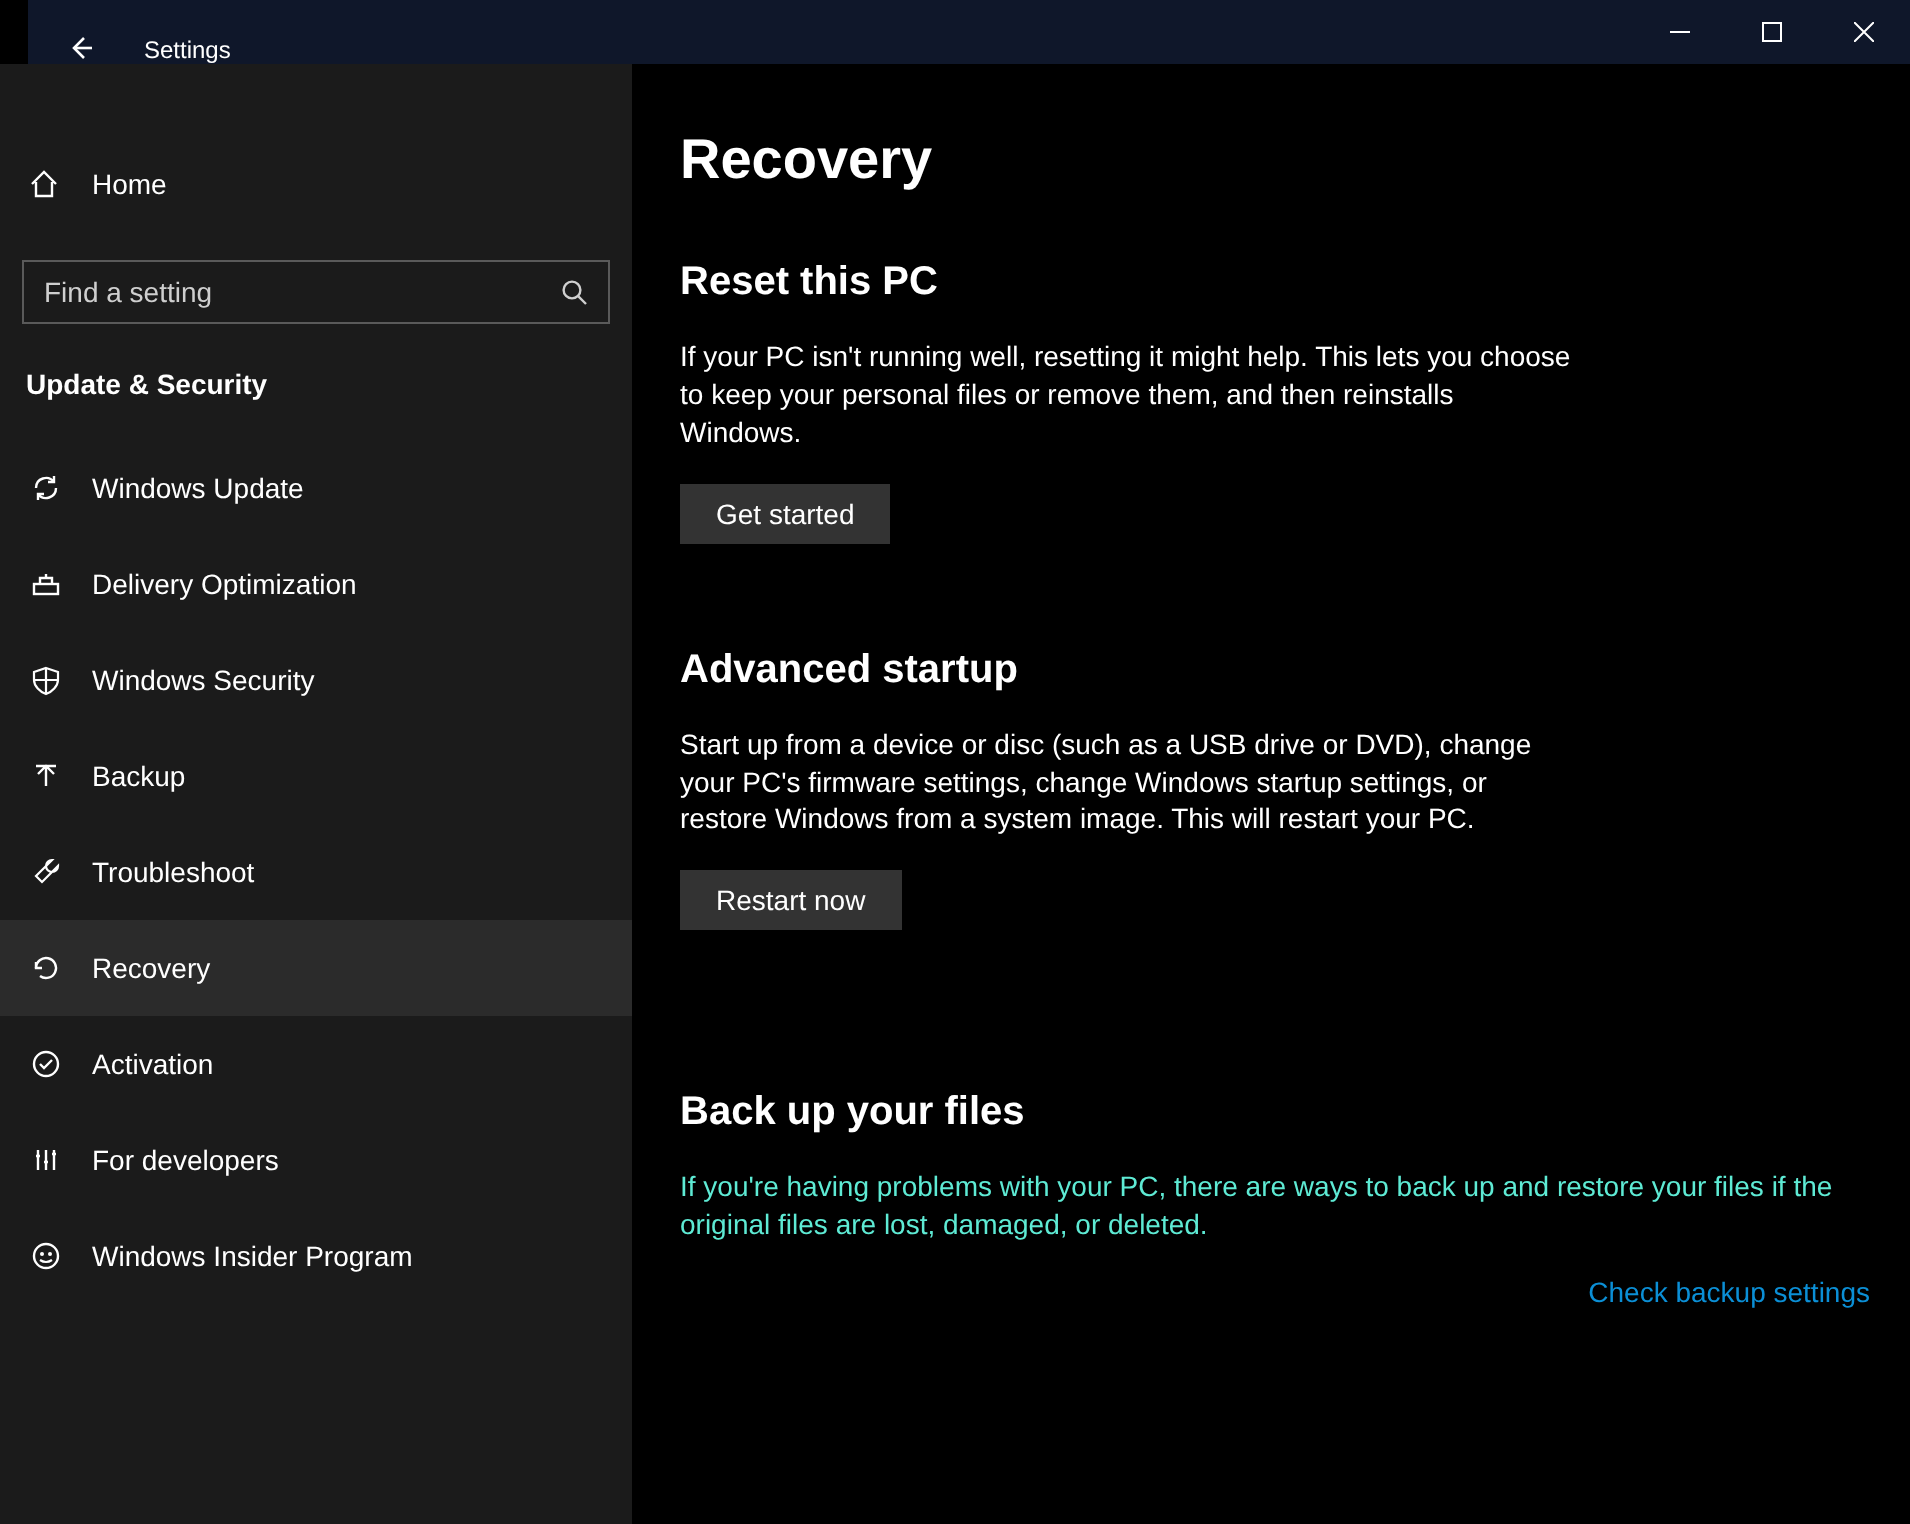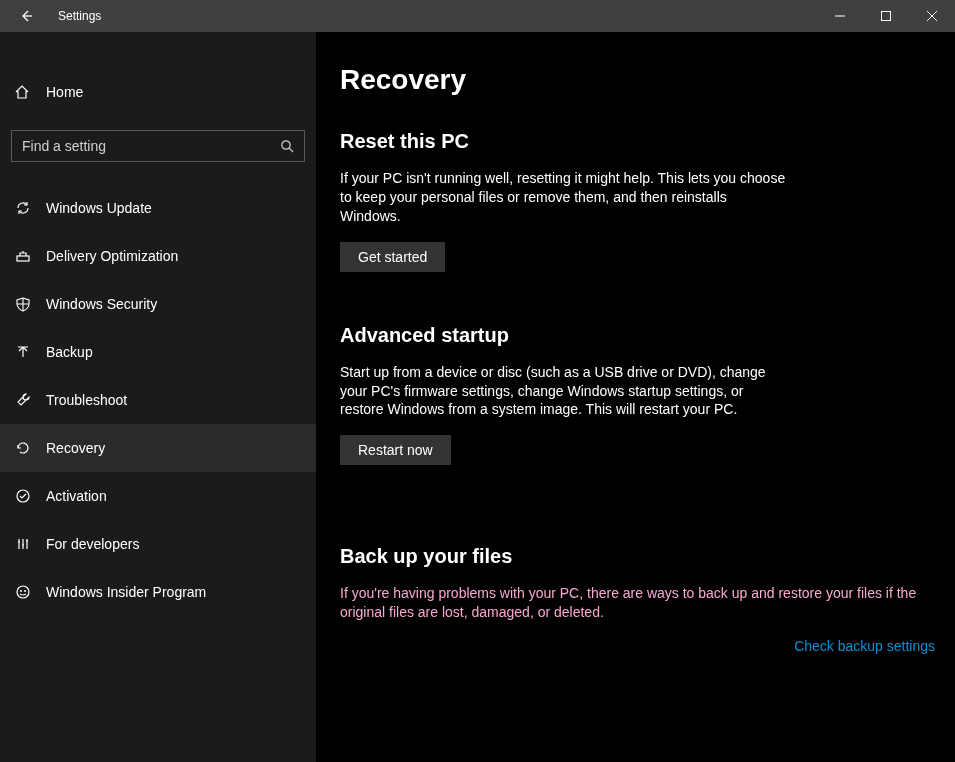--- a/index.html
+++ b/index.html
@@ -10,23 +10,24 @@
     color: #ffffff;
     font-family: "Segoe UI", Tahoma, sans-serif;
     font-size: 14px;
     overflow: hidden;
     display: flex;
     flex-direction: column;
   }
   .titlebar {
     height: 32px;
     display: flex;
-    align-items: center;
+    align-items: flex-end;
     padding-left: 18px;
-    background: #404040;
+    background: #0f172a;
+    margin-left: 14px;
   }
   .titlebar .back {
     width: 16px; height: 16px;
     display: flex; align-items: center; justify-content: center;
     margin-right: 24px;
   }
   .titlebar .title { font-size: 12px; font-weight: 400; }
   .titlebar .winctrls {
     margin-left: auto;
     display: flex;
@@ -117,21 +118,21 @@
   .section.tight { margin-bottom: 44px; }
   .btn {
     display: inline-block;
     background: #333333;
     color: #ffffff;
     border: none;
     padding: 7px 18px;
     font-size: 14px;
     font-family: inherit;
   }
-  .muted { color: #f9a8d4; }
+  .muted { color: #5eead4; }
   .link {
     color: #0b8fd6;
     font-size: 14px;
     display: block;
     margin-bottom: 12px;
     text-decoration: none;
     cursor: pointer;
     text-align: right;
   }
   svg { display: block; }
@@ -180,20 +181,21 @@
     <div class="search-wrap">
       <div class="search">
         <input type="text" placeholder="Find a setting" style="">
         <svg width="14" height="14" viewBox="0 0 14 14">
             <circle cx="6" cy="6" r="4.2" stroke="#cfcfcf" stroke-width="1.2" fill="none"></circle>
             <path d="M9.2 9.2 L13 13" stroke="#cfcfcf" stroke-width="1.2"></path>
           </svg>
       </div>
     </div>
 
+    <div class="cat-header">Update &amp; Security</div>
 
     <div class="nav-item">
       <span class="icon">
         <svg width="16" height="16" viewBox="0 0 16 16">
             <path d="M3 8 A5 5 0 0 1 12 5 M13 8 A5 5 0 0 1 4 11" stroke="#fff" stroke-width="1.2" fill="none"></path>
             <path d="M12 2 V5 H9 M4 14 V11 H7" stroke="#fff" stroke-width="1.2" fill="none"></path>
           </svg>
       </span>
       <span>Windows Update</span>
     </div>

